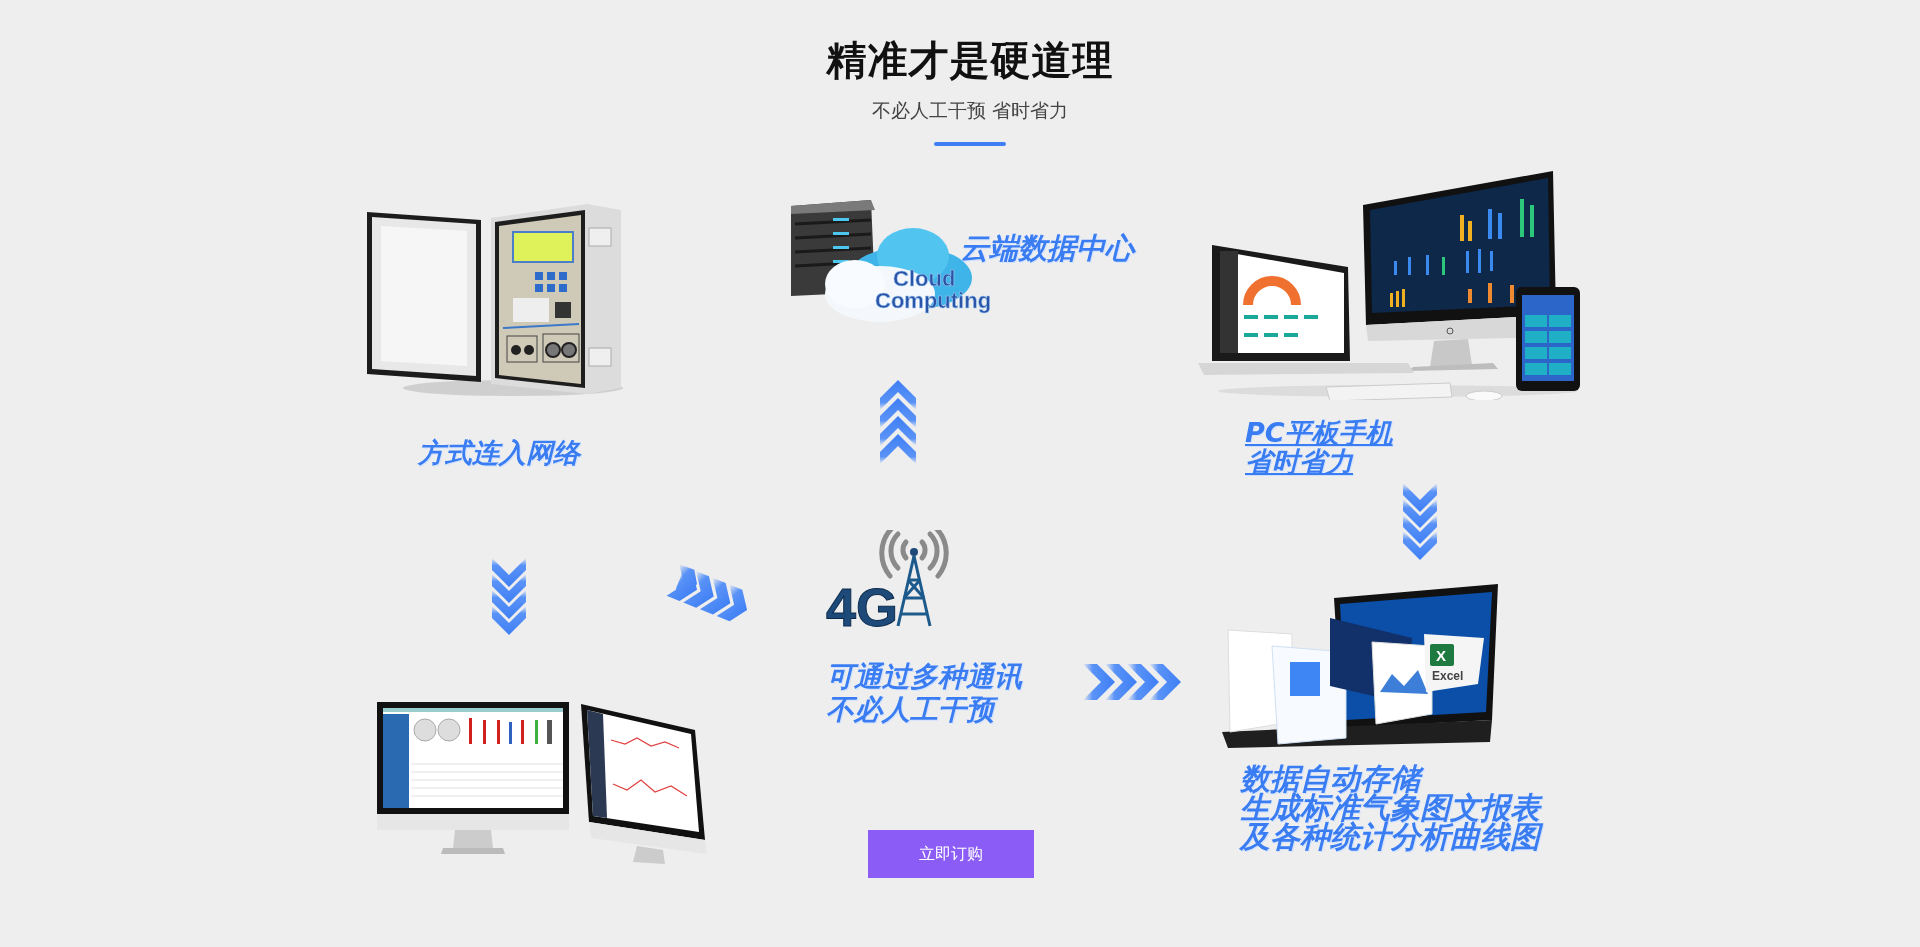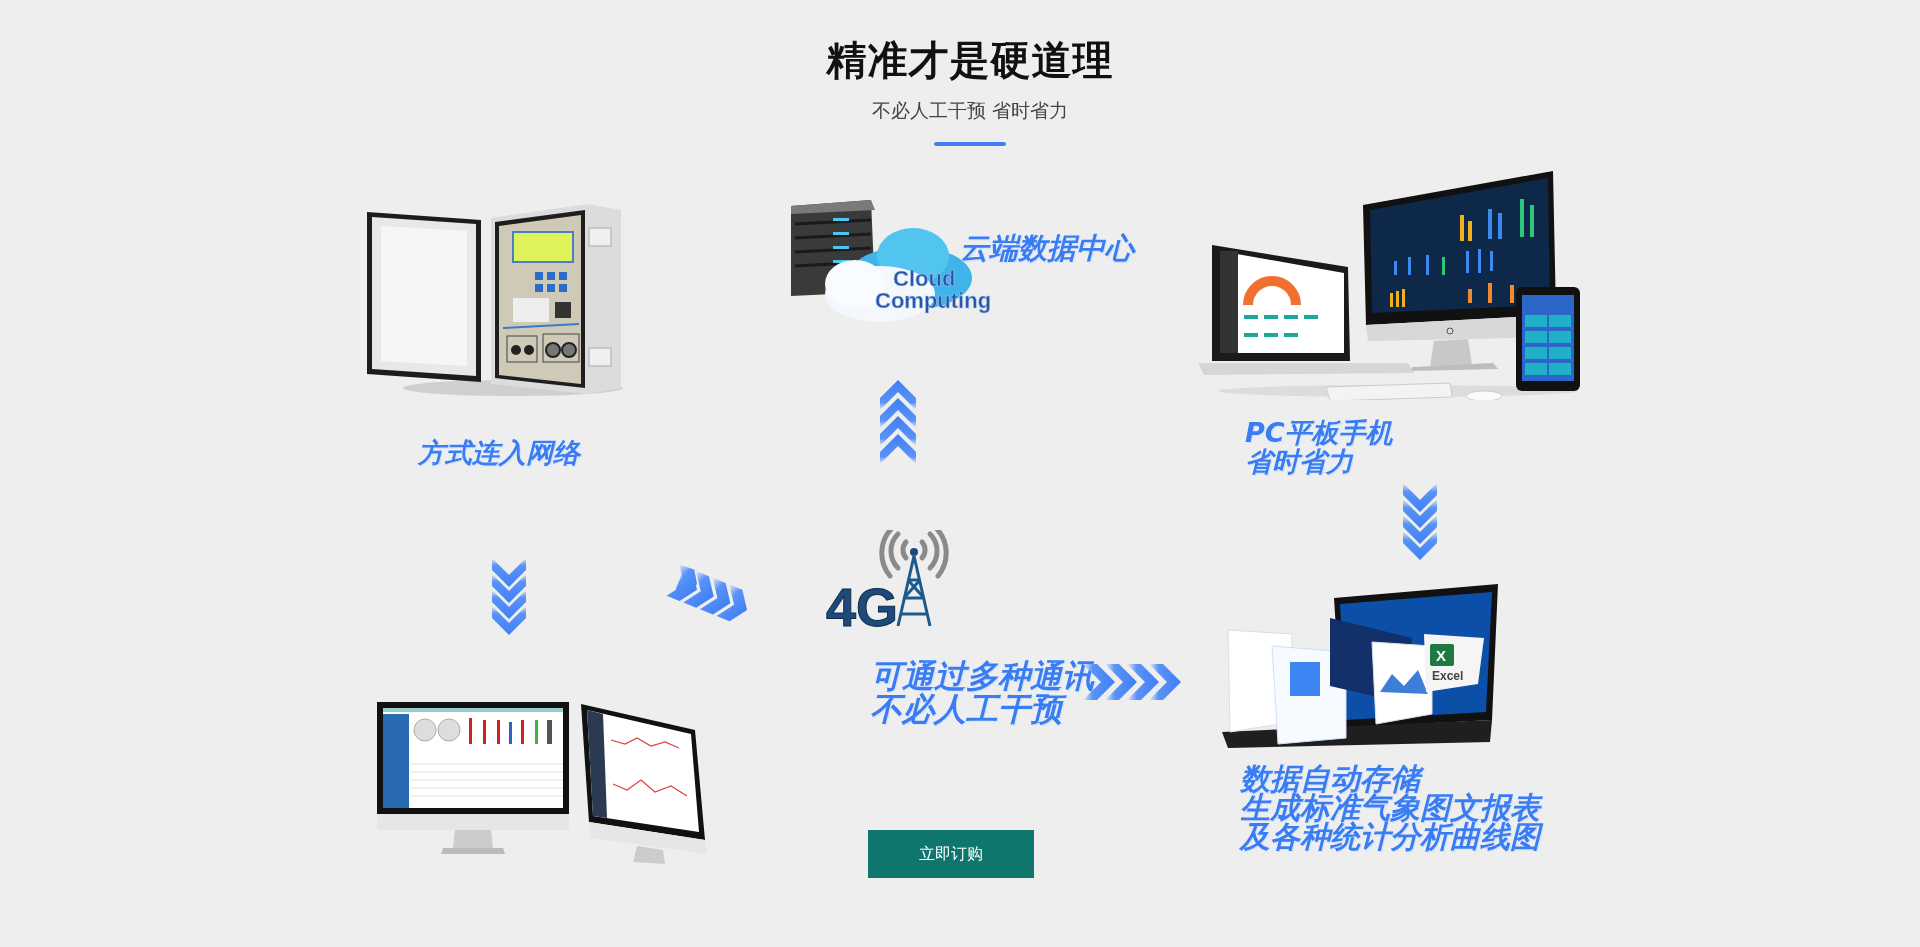--- a/index.html
+++ b/index.html
@@ -2,21 +2,21 @@
 <html><head>
 <meta charset="utf-8">
 <style>
   html, body { margin:0; padding:0; }
   body { width:1920px; height:947px; background:#eeeeee; position:relative; overflow:hidden; font-family:"DejaVu Sans","Liberation Sans",sans-serif; }
   .abs { position:absolute; }
   .title { left:0; width:1940px; top:33px; text-align:center; font-size:40px; font-weight:bold; color:#111; letter-spacing:1px; }
   .subtitle { left:0; width:1940px; top:98px; text-align:center; font-size:19px; color:#444; }
   .underline { left:934px; top:142px; width:72px; height:4px; background:#3f7ff5; border-radius:2px; }
   .blue-label { color:#3a7cf2; font-weight:bold; font-style:italic; font-size:27px; line-height:30px; white-space:nowrap; text-shadow:0 0 1px #fff, 1px 1px 0 #cfe0ff; }
-  .cta { left:868px; top:830px; width:166px; height:48px; background:#0f766e; color:#fff; font-size:16px; border:none; display:flex; align-items:center; justify-content:center; cursor:pointer; }
+  .cta { left:868px; top:830px; width:166px; height:48px; background:#8b5cf6; color:#fff; font-size:16px; border:none; display:flex; align-items:center; justify-content:center; cursor:pointer; }
   .chev { position:absolute; }
   svg { display:block; }
 </style>
 </head>
 <body>
 
 <div class="abs title">精准才是硬道理</div>
 <div class="abs subtitle">不必人工干预  省时省力</div>
 <div class="abs underline"></div>
 
@@ -162,21 +162,21 @@
         <rect x="351" y="150" width="22" height="12"></rect>
         <rect x="327" y="166" width="22" height="12"></rect>
         <rect x="351" y="166" width="22" height="12"></rect>
         <rect x="327" y="182" width="22" height="12"></rect>
         <rect x="351" y="182" width="22" height="12"></rect>
         <rect x="327" y="198" width="22" height="12"></rect>
         <rect x="351" y="198" width="22" height="12"></rect>
       </g>
   </svg>
 </div>
-<div class="abs blue-label" style="left:1245px;top:418px;line-height:29px;">
+<div class="abs blue-label" style="left:1245px;top:418px;line-height:29px;text-decoration:underline;">
   <div>PC平板手机</div>
   <div>省时省力</div>
 </div>
 
 <div class="chev" style="left:1403px;top:483px;">
   <svg width="34" height="84" viewBox="0 0 34 84">
     <defs>
         <linearGradient id="gd" x1="0" y1="1" x2="0" y2="0">
           <stop offset="0" stop-color="#3f7ff5"></stop>
           <stop offset="0.7" stop-color="#5a93f7"></stop>
@@ -245,21 +245,21 @@
         <line x1="90" y1="26" x2="106" y2="96"></line>
       <line x1="84" y1="50" x2="96" y2="50"></line>
         <line x1="80" y1="68" x2="100" y2="68"></line>
         <line x1="77" y1="84" x2="103" y2="84"></line>
       <line x1="84" y1="50" x2="100" y2="68"></line>
         <line x1="96" y1="50" x2="80" y2="68"></line>
     </g>
     <circle cx="90" cy="22" r="4" fill="#1d4a78"></circle>
   </svg>
 </div>
-<div class="abs blue-label" style="left:826px;top:660px;font-size:32px;line-height:33px;margin-left:44px;">
+<div class="abs blue-label" style="left:826px;top:660px;font-size:28px;line-height:33px;">
   <div>可通过多种通讯</div>
   <div>不必人工干预</div>
 </div>
 
 <div class="chev" style="left:1083px;top:664px;">
   <svg width="104" height="36" viewBox="0 0 104 36">
     <defs>
         <linearGradient id="gr" x1="0" y1="0" x2="1" y2="0">
           <stop offset="0" stop-color="#eeeeee"></stop>
           <stop offset="0.3" stop-color="#5a93f7"></stop>

